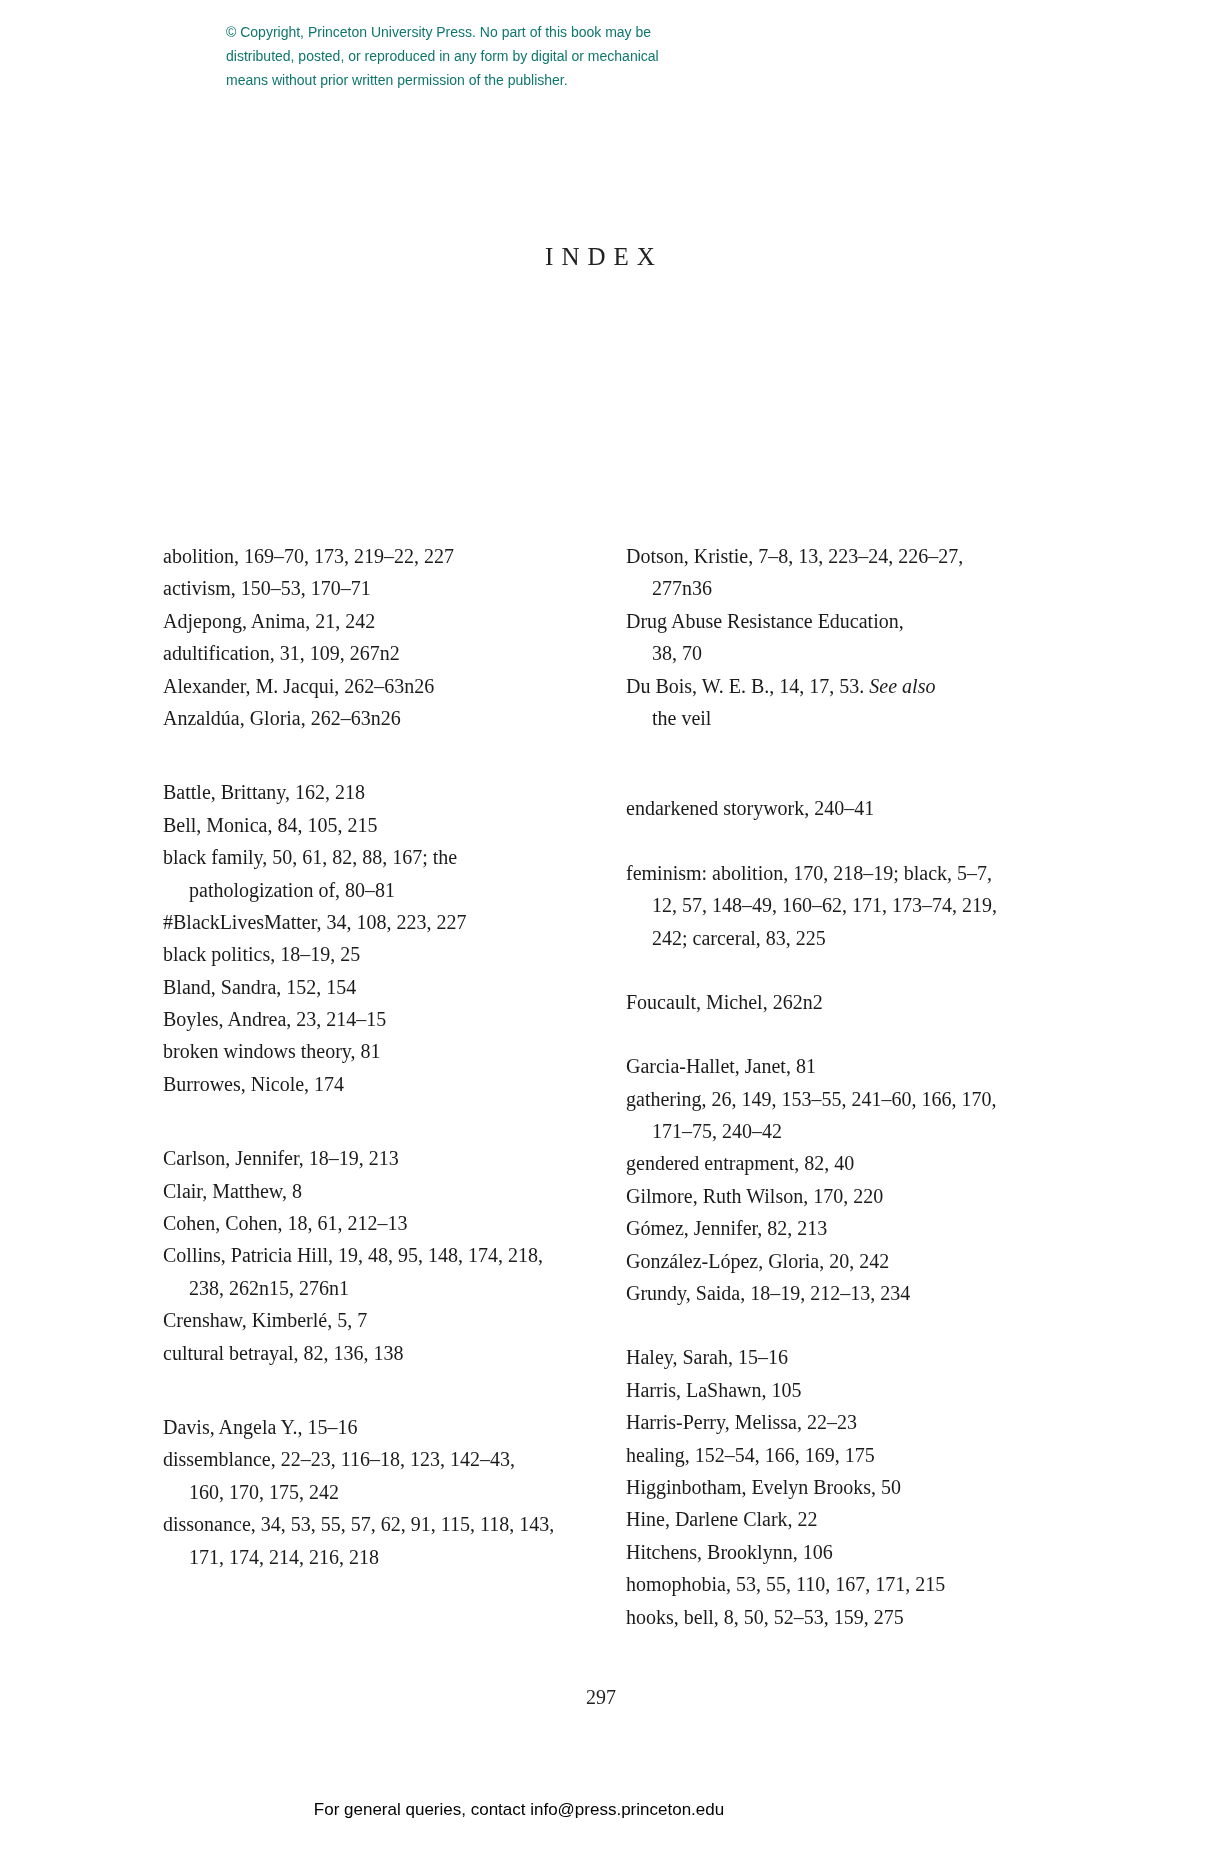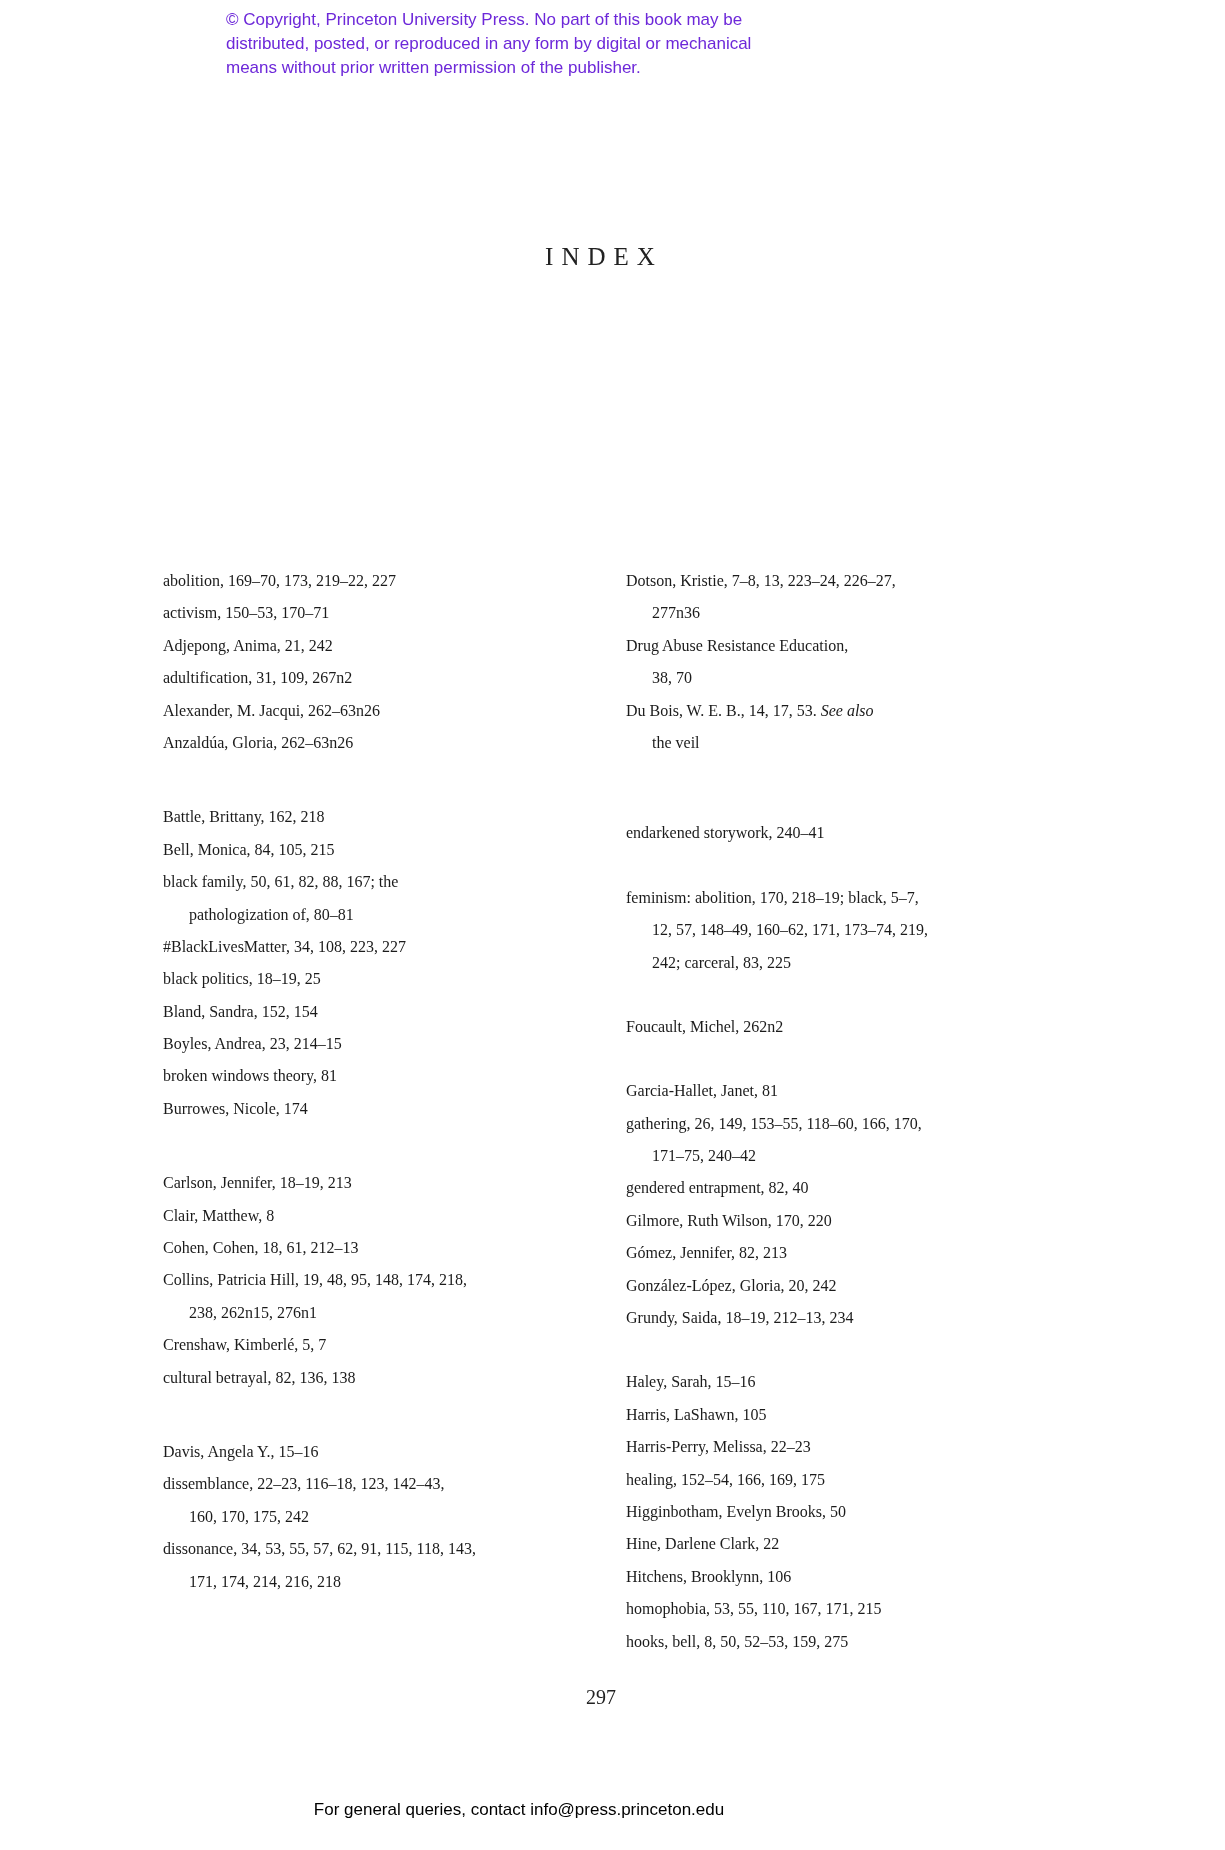--- a/index.html
+++ b/index.html
@@ -10,44 +10,44 @@
     position: relative;
     overflow: hidden;
     font-family: "Liberation Serif", serif;
     color: #1b1b1b;
   }
 
   
   .copyright {
     position: absolute;
     left: 226px;
-    top: 8px;
+    top: 20px;
     font-family: "Liberation Sans", sans-serif;
-    font-size: 17px;
+    font-size: 14px;
     line-height: 24px;
-    color: #6d28d9;
+    color: #0f766e;
   }
   .copyright div { white-space: nowrap; }
 
   
   .index-title {
     position: absolute;
     top: 243px;
     left: 604px;
     transform: translateX(-50%);
     font-size: 25px;
     letter-spacing: 8px;
     color: #222;
   }
 
   
   .col {
     position: absolute;
-    top: 565px;
-    font-size: 16px;
+    top: 540px;
+    font-size: 20px;
     line-height: 32.4px;
   }
   .col-left  { left: 163px; width: 462px; }
   .col-right { left: 626px; width: 470px; }
 
   .group { margin-bottom: 42px; }
   .group:last-child { margin-bottom: 0; }
   .col-right .group { margin-bottom: 32px; }
   .col-right .group:first-child { margin-bottom: 58px; }
   .col-right .group:last-child { margin-bottom: 0; }
@@ -203,21 +203,21 @@
     <div class="group">
       <div>
         <div class="line">Foucault, Michel, 262n2</div>
       </div>
     </div>
     <div class="group">
       <div>
         <div class="line">Garcia-Hallet, Janet, 81</div>
       </div>
       <div>
-        <div class="line">gathering, 26, 149, 153–55, 118–60, 166, 170,</div>
+        <div class="line">gathering, 26, 149, 153–55, 241–60, 166, 170,</div>
         <div class="line cont">171–75, 240–42</div>
       </div>
       <div>
         <div class="line">gendered entrapment, 82, 40</div>
       </div>
       <div>
         <div class="line">Gilmore, Ruth Wilson, 170, 220</div>
       </div>
       <div>
         <div class="line">Gómez, Jennifer, 82, 213</div>

